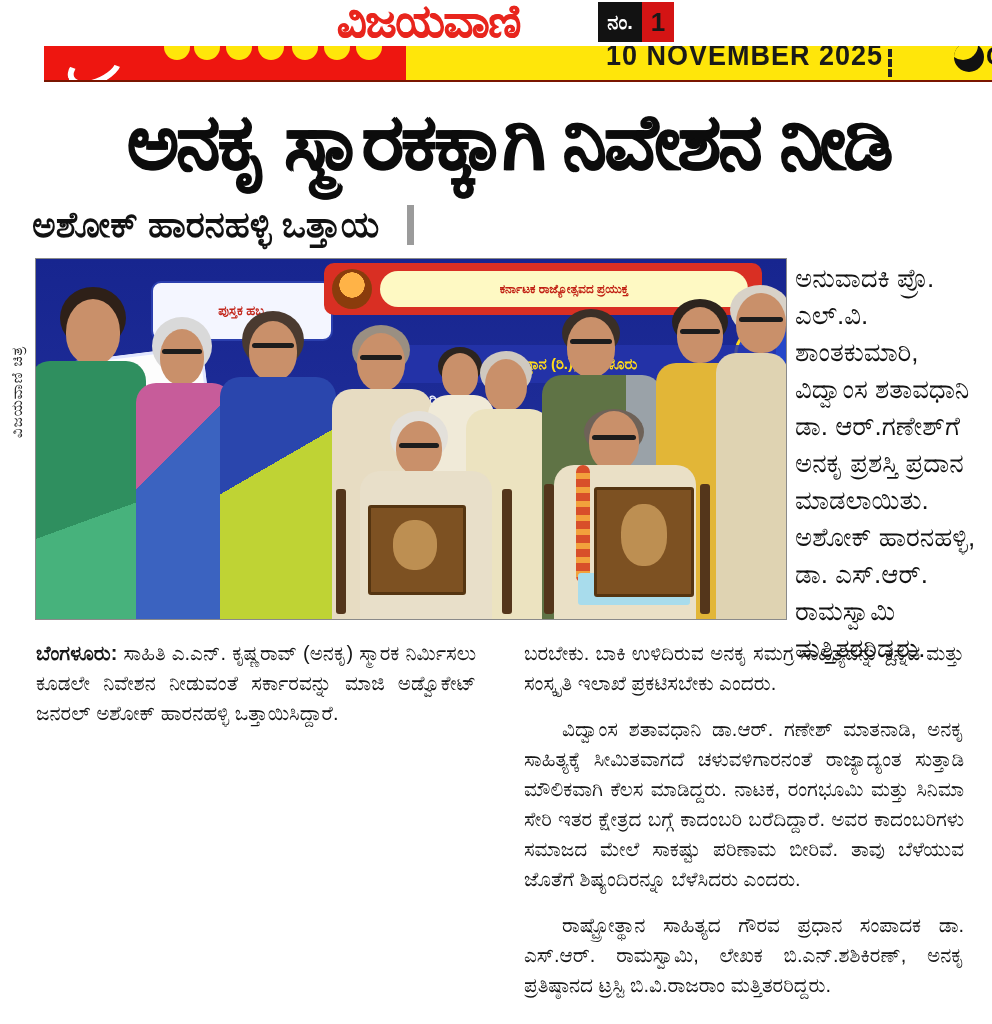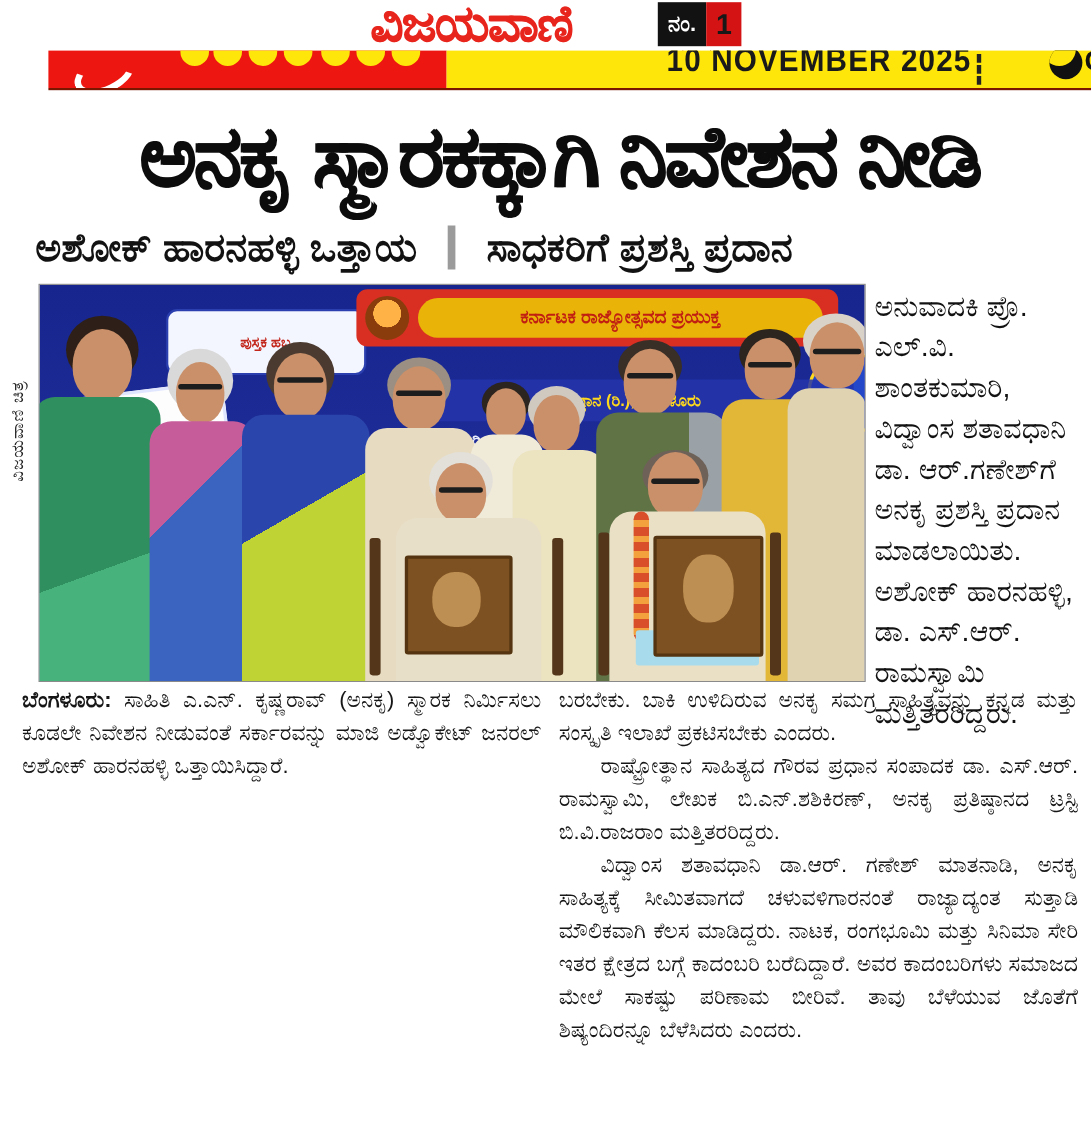--- a/index.html
+++ b/index.html
@@ -44,22 +44,22 @@
     display:flex;align-items:center;justify-content:flex-start;letter-spacing:1px;}
   .photo{position:absolute;left:35px;top:258px;width:750px;height:360px;
     background:linear-gradient(180deg,#17258f 0%,#1d2b96 40%,#2a3aa4 100%);
     border:1px solid #8a8a8a;overflow:hidden;}
   .ph-logo{position:absolute;left:115px;top:2px;width:178px;height:56px;background:#f4f6ff;
     border-radius:10px;border:2px solid #2b3fae;display:flex;align-items:center;justify-content:center;
     font-size:13px;font-weight:800;color:#c2251a;text-align:center;margin-top:20px;}
   .ph-banner{position:absolute;left:288px;top:4px;width:438px;height:52px;background:#d92f23;border-radius:10px;}
   .ph-deity{position:absolute;left:8px;top:6px;width:40px;height:40px;border-radius:50%;
     background:radial-gradient(circle at 50% 40%,#ffb347 0 40%,#8a3c0c 41% 100%);}
-  .ph-pill{position:absolute;left:56px;top:8px;width:368px;height:36px;background:#eab308;border-radius:18px;
-    display:flex;align-items:center;justify-content:center;font-size:17px;font-weight:900;color:#c01f12;white-space:nowrap;}
+  .ph-pill{position:absolute;left:56px;top:8px;width:368px;height:36px;background:#fef9c3;border-radius:18px;
+    display:flex;align-items:center;justify-content:center;font-size:12px;font-weight:900;color:#c01f12;white-space:nowrap;}
   .ph-card25{position:absolute;left:25px;top:95px;width:150px;height:135px;background:#fdfdfd;
     border-radius:22px;transform:rotate(-7deg);box-shadow:0 0 0 3px #e1e6ff inset;}
   .ph-card25 .five{position:absolute;left:34px;top:8px;font-size:92px;font-weight:900;color:#d92f23;
     text-shadow:3px 3px 0 #2b3fae;}
   .ph-band{position:absolute;left:330px;top:86px;width:410px;height:38px;background:rgba(36,52,170,.85);
     display:flex;align-items:center;justify-content:center;font-size:15px;font-weight:700;color:#ffd91c;white-space:nowrap;}
   .ph-frag{position:absolute;left:352px;top:132px;font-size:16px;font-weight:700;color:#eef2ff;}
   .ph-circle{position:absolute;left:698px;top:60px;width:70px;height:70px;border-radius:50%;
     background:#2446c9;border:3px solid #ffd91c;}
   
@@ -73,21 +73,21 @@
   .chair{background:#54361b;border-radius:3px;}
   .sheet{background:#a8dcec;border-radius:3px;}
   .garland{background:repeating-linear-gradient(180deg,#d84f2a 0 8px,#f2a13c 8px 14px);border-radius:8px;}
   
   .caption{position:absolute;left:795px;top:260px;width:194px;height:358px;
     font-size:26px;line-height:37px;color:#121212;font-weight:500;}
   
   .col{position:absolute;top:622px;width:472px;font-size:20px;line-height:30px;text-align:justify;color:#161616;}
   .col-left{left:20px;}
   .col-right{left:508px;}
-  .col p{margin:0;}
+  .col p{margin:16px;}
   .col p.indent{text-indent:38px;}
   .dateline{font-weight:900;}
 </style>
 </head>
 <body>
 
 <div id="page">
 
   <div class="masthead-title">ವಿಜಯವಾಣಿ</div>
   <div class="badge">
@@ -114,21 +114,20 @@
         <div class="temp-moon"></div>
         <div class="temp-c">C</div>
       </div>
     </div>
   </div>
 
   <div class="headline">ಅನಕೃ ಸ್ಮಾರಕಕ್ಕಾಗಿ ನಿವೇಶನ ನೀಡಿ</div>
   <div class="subheadline">
     <span>ಅಶೋಕ್ ಹಾರನಹಳ್ಳಿ ಒತ್ತಾಯ</span>
     <span class="sub-div"></span>
-    <span>ಸಾಧಕರಿಗೆ ಪ್ರಶಸ್ತಿ ಪ್ರದಾನ</span>
   </div>
 
   <div class="credit">ವಿಜಯವಾಣಿ ಚಿತ್ರ</div>
 
   <div class="photo">
     <div class="ph-logo">ಪುಸ್ತಕ ಹಬ್ಬ</div>
     <div class="ph-banner">
       <div class="ph-deity"></div>
       <div class="ph-pill">ಕರ್ನಾಟಕ ರಾಜ್ಯೋತ್ಸವದ ಪ್ರಯುಕ್ತ</div>
     </div>
@@ -217,17 +216,17 @@
     </div>
   </div>
 
   <div class="caption">ಅನುವಾದಕಿ ಪ್ರೊ. ಎಲ್.ವಿ. ಶಾಂತಕುಮಾರಿ, ವಿದ್ವಾಂಸ ಶತಾವಧಾನಿ ಡಾ. ಆರ್.ಗಣೇಶ್‌ಗೆ ಅನಕೃ ಪ್ರಶಸ್ತಿ ಪ್ರದಾನ ಮಾಡಲಾಯಿತು. ಅಶೋಕ್ ಹಾರನಹಳ್ಳಿ, ಡಾ. ಎಸ್.ಆರ್. ರಾಮಸ್ವಾಮಿ ಮತ್ತಿತರರಿದ್ದರು.</div>
 
   <div class="col col-left">
     <p><span class="dateline">ಬೆಂಗಳೂರು:</span> <span>ಸಾಹಿತಿ ಎ.ಎನ್. ಕೃಷ್ಣರಾವ್ (ಅನಕೃ) ಸ್ಮಾರಕ ನಿರ್ಮಿಸಲು ಕೂಡಲೇ ನಿವೇಶನ ನೀಡುವಂತೆ ಸರ್ಕಾರವನ್ನು ಮಾಜಿ ಅಡ್ವೊಕೇಟ್ ಜನರಲ್ ಅಶೋಕ್ ಹಾರನಹಳ್ಳಿ ಒತ್ತಾಯಿಸಿದ್ದಾರೆ.</span></p>
   </div>
   <div class="col col-right">
     <p>ಬರಬೇಕು. ಬಾಕಿ ಉಳಿದಿರುವ ಅನಕೃ ಸಮಗ್ರ ಸಾಹಿತ್ಯವನ್ನು ಕನ್ನಡ ಮತ್ತು ಸಂಸ್ಕೃತಿ ಇಲಾಖೆ ಪ್ರಕಟಿಸಬೇಕು ಎಂದರು.</p>
+    <p class="indent">ವಿದ್ವಾಂಸ ಶತಾವಧಾನಿ ಡಾ.ಆರ್. ಗಣೇಶ್ ಮಾತನಾಡಿ, ಅನಕೃ ಸಾಹಿತ್ಯಕ್ಕೆ ಸೀಮಿತವಾಗದೆ ಚಳುವಳಿಗಾರನಂತೆ ರಾಜ್ಯಾದ್ಯಂತ ಸುತ್ತಾಡಿ ಮೌಲಿಕವಾಗಿ ಕೆಲಸ ಮಾಡಿದ್ದರು. ನಾಟಕ, ರಂಗಭೂಮಿ ಮತ್ತು ಸಿನಿಮಾ ಸೇರಿ ಇತರ ಕ್ಷೇತ್ರದ ಬಗ್ಗೆ ಕಾದಂಬರಿ ಬರೆದಿದ್ದಾರೆ. ಅವರ ಕಾದಂಬರಿಗಳು ಸಮಾಜದ ಮೇಲೆ ಸಾಕಷ್ಟು ಪರಿಣಾಮ ಬೀರಿವೆ. ತಾವು ಬೆಳೆಯುವ ಜೊತೆಗೆ ಶಿಷ್ಯಂದಿರನ್ನೂ ಬೆಳೆಸಿದರು ಎಂದರು.</p>
     <p class="indent">ರಾಷ್ಟ್ರೋತ್ಥಾನ ಸಾಹಿತ್ಯದ ಗೌರವ ಪ್ರಧಾನ ಸಂಪಾದಕ ಡಾ. ಎಸ್.ಆರ್. ರಾಮಸ್ವಾಮಿ, ಲೇಖಕ ಬಿ.ಎನ್.ಶಶಿಕಿರಣ್, ಅನಕೃ ಪ್ರತಿಷ್ಠಾನದ ಟ್ರಸ್ಟಿ ಬಿ.ವಿ.ರಾಜರಾಂ ಮತ್ತಿತರರಿದ್ದರು.</p>
-    <p class="indent">ವಿದ್ವಾಂಸ ಶತಾವಧಾನಿ ಡಾ.ಆರ್. ಗಣೇಶ್ ಮಾತನಾಡಿ, ಅನಕೃ ಸಾಹಿತ್ಯಕ್ಕೆ ಸೀಮಿತವಾಗದೆ ಚಳುವಳಿಗಾರನಂತೆ ರಾಜ್ಯಾದ್ಯಂತ ಸುತ್ತಾಡಿ ಮೌಲಿಕವಾಗಿ ಕೆಲಸ ಮಾಡಿದ್ದರು. ನಾಟಕ, ರಂಗಭೂಮಿ ಮತ್ತು ಸಿನಿಮಾ ಸೇರಿ ಇತರ ಕ್ಷೇತ್ರದ ಬಗ್ಗೆ ಕಾದಂಬರಿ ಬರೆದಿದ್ದಾರೆ. ಅವರ ಕಾದಂಬರಿಗಳು ಸಮಾಜದ ಮೇಲೆ ಸಾಕಷ್ಟು ಪರಿಣಾಮ ಬೀರಿವೆ. ತಾವು ಬೆಳೆಯುವ ಜೊತೆಗೆ ಶಿಷ್ಯಂದಿರನ್ನೂ ಬೆಳೆಸಿದರು ಎಂದರು.</p>
   </div>
 
 </div>
 
 </body></html>

